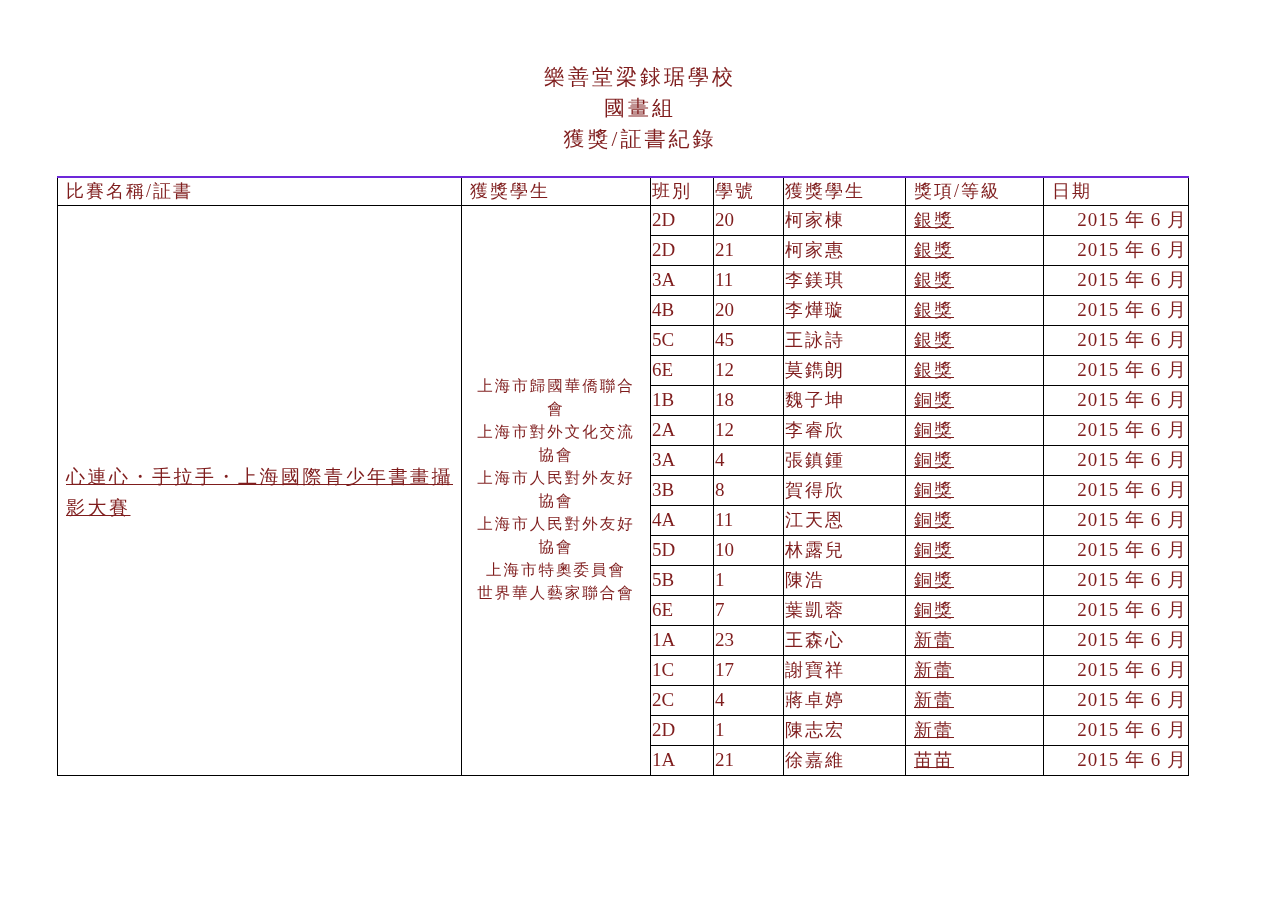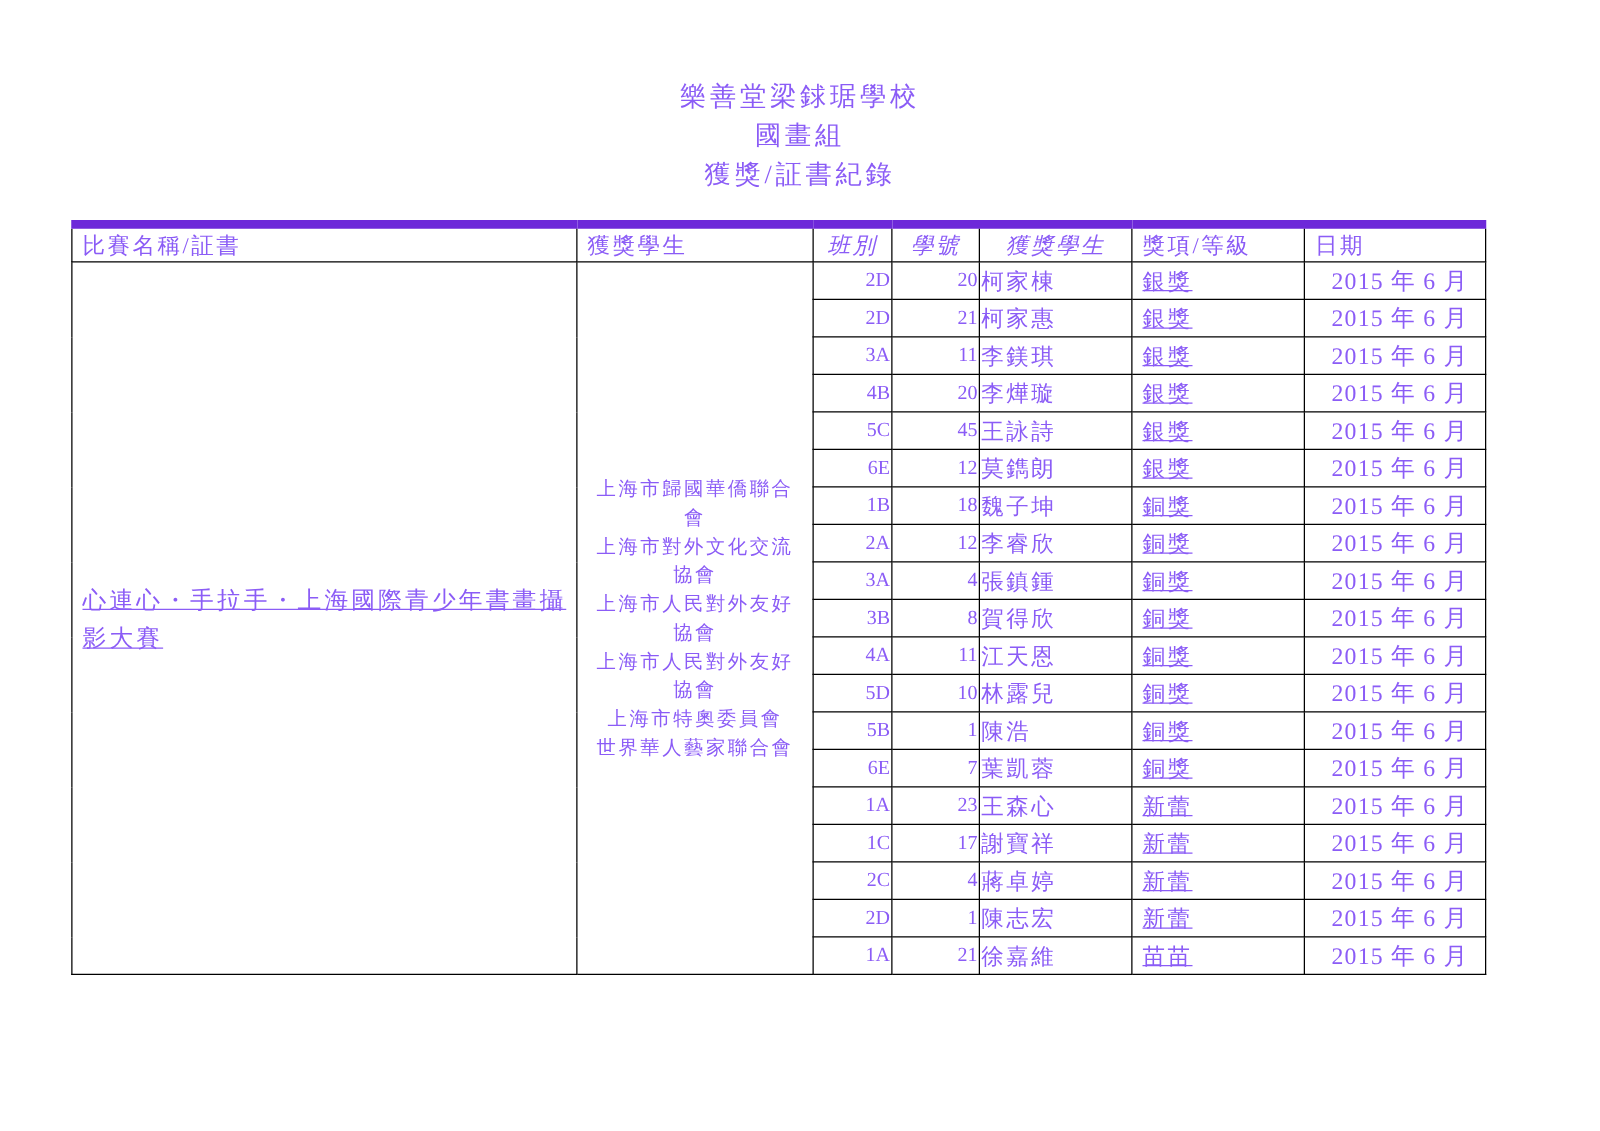--- a/index.html
+++ b/index.html
@@ -5,21 +5,21 @@
   html, body {
     margin: 0;
     padding: 0;
     background: #ffffff;
   }
   .page {
     position: relative;
     width: 1280px;
     height: 884px;
     background: #ffffff;
-    color: #8b5cf6;
+    color: #7f1d1d;
     font-family: "Liberation Serif", "DejaVu Serif", serif;
     overflow: hidden;
   }
   .title-block {
     position: absolute;
     top: 62px;
     left: 0;
     width: 1280px;
     text-align: center;
     font-size: 21px;
@@ -35,70 +35,69 @@
     table-layout: fixed;
   }
   table.awards th,
   table.awards td {
     border: 1px solid #000000;
     overflow: hidden;
     vertical-align: middle;
     font-weight: normal;
   }
   table.awards thead tr { height: 28px; }
-  table.awards thead th { border-top: 7px solid #6d28d9; }
+  table.awards thead th { border-top: 2px solid #6d28d9; }
   table.awards tbody tr { height: 30px; }
   th.h-left {
     text-align: left;
     padding-left: 8px;
     font-size: 18px;
     letter-spacing: 2px;
   }
   th.h-center {
-    text-align: center;
-    font-size: 18px;
-    letter-spacing: 2px;
-    font-style: italic;
+    text-align: left;
+    font-size: 18px;
+    letter-spacing: 2px;
   }
   td.c-comp {
     vertical-align: top;
     text-align: left;
     padding: 3px 8px 0 8px;
     font-size: 19px;
     line-height: 31px;
     letter-spacing: 2.5px;
     text-decoration: underline;
   }
   td.c-org {
     vertical-align: top;
     text-align: center;
     padding: 2px 9px 0 9px;
     font-size: 15.5px;
     line-height: 23px;
     letter-spacing: 2px;
     font-family: Liberation Mono, monospace;
   }
   td.c-class, td.c-no {
+    text-align: left;
+    font-size: 19px;
+  }
+  td.c-student {
+    text-align: left;
+    font-size: 18px;
+    letter-spacing: 2px;
+  }
+  td.c-award {
+    text-align: left;
+    padding-left: 8px;
+    font-size: 18px;
+    letter-spacing: 2px;
+    text-decoration: underline;
+  }
+  td.c-date {
     text-align: right;
-    font-size: 16px;
-  }
-  td.c-student {
-    text-align: left;
-    font-size: 18px;
-    letter-spacing: 2px;
-  }
-  td.c-award {
-    text-align: left;
-    padding-left: 8px;
-    font-size: 18px;
-    letter-spacing: 2px;
-    text-decoration: underline;
-  }
-  td.c-date {
-    text-align: center;
     padding-left: 9px;
     font-size: 19px;
     letter-spacing: 1px;
   }
 </style>
 </head>
 <body>
 
 <div class="page">
 

